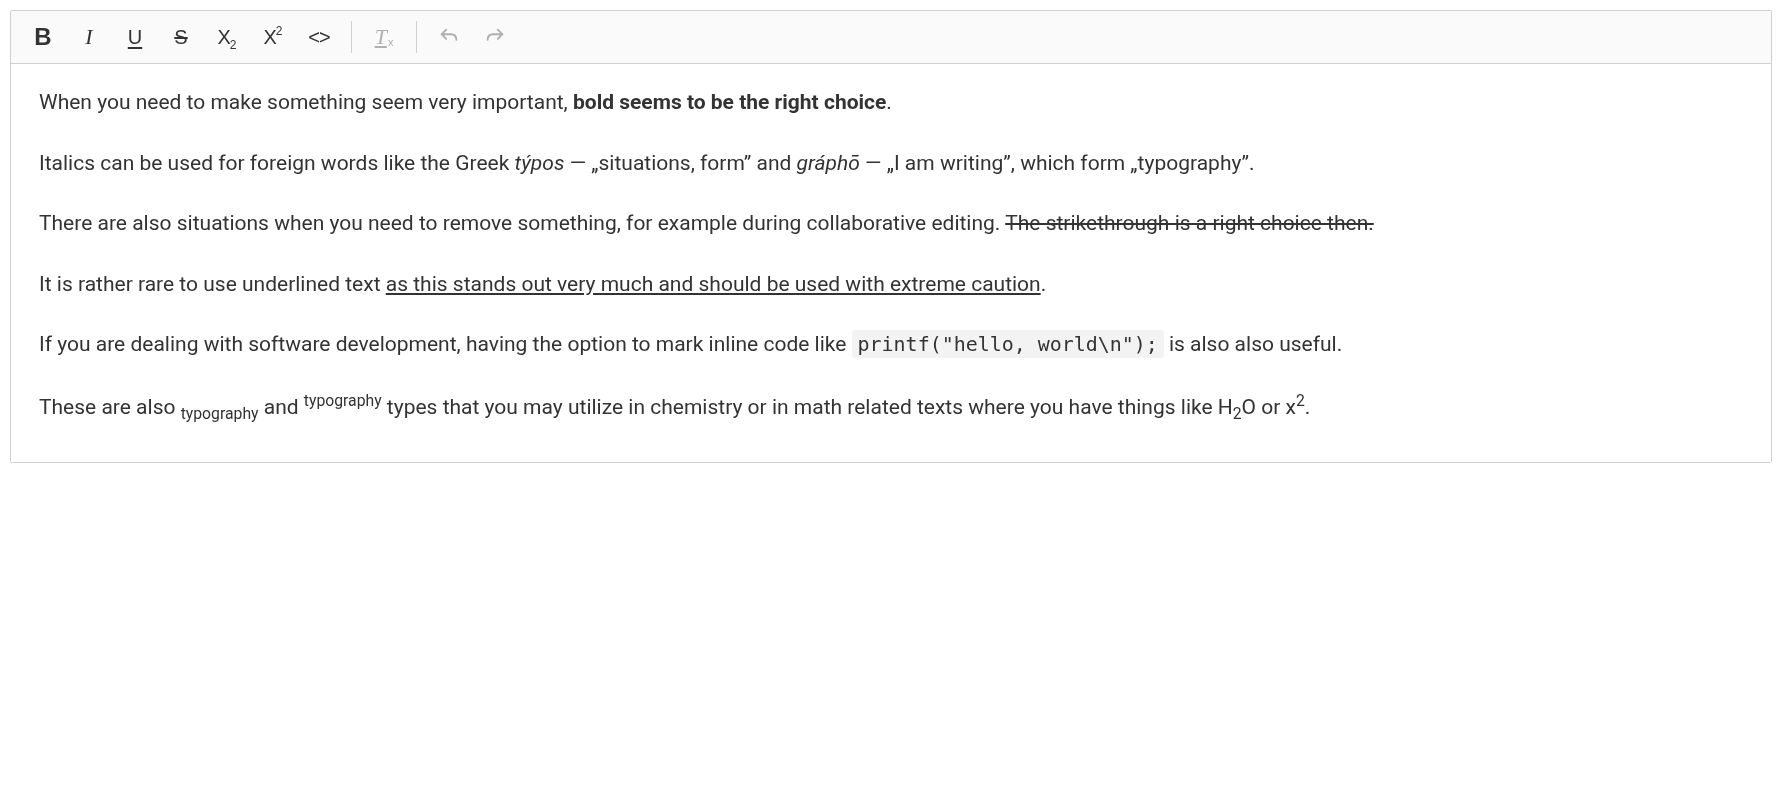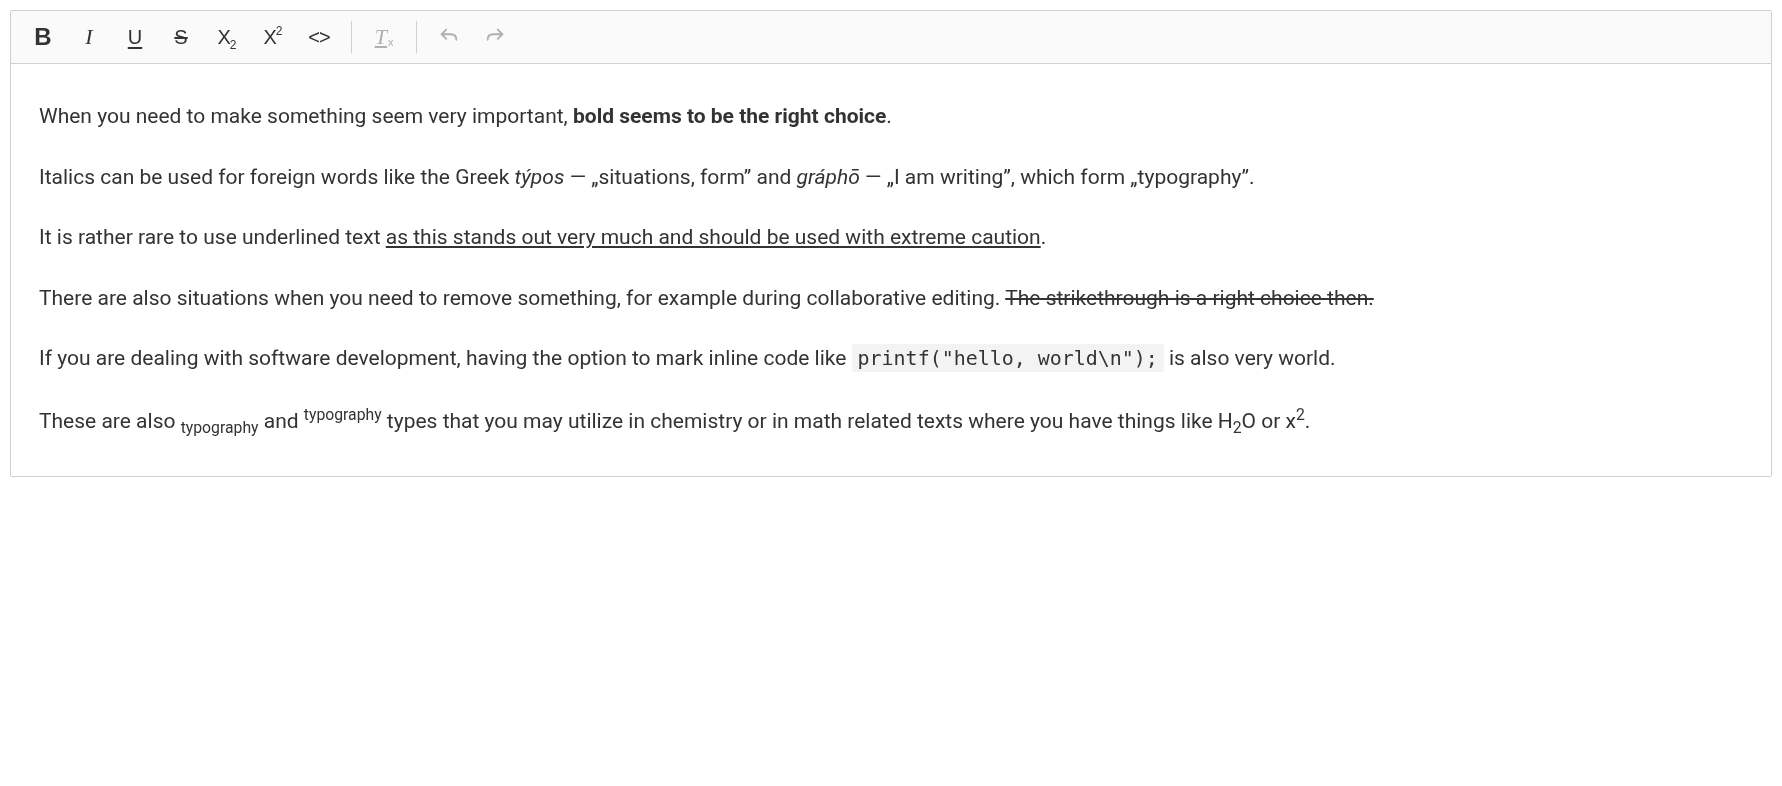--- a/index.html
+++ b/index.html
@@ -51,21 +51,21 @@
   height: 32px;
   background: #d0d0d0;
   margin: 0 8px;
 }
 .content {
   padding: 20px 28px 30px 28px;
   background: #fff;
   line-height: 1.55;
 }
 .content p {
-  margin: 16px 0 28px 0;
+  margin: 2px 0 28px 0;
 }
 .content p:last-child { margin-bottom: 6px; }
 code.inline {
   font-family: ui-monospace, SFMono-Regular, Menlo, Consolas, monospace;
   background: #f3f3f3;
   padding: 2px 6px;
   border-radius: 3px;
   font-size: 0.95em;
 }
 u { text-decoration: underline; }
@@ -136,25 +136,25 @@
   </div>
 
   <div class="content">
     <p>
       <span>When you need to make something seem very important, </span><strong>bold seems to be the right choice</strong><span>.</span>
     </p>
     <p>
       <span>Italics can be used for foreign words like the Greek </span><em>týpos</em><span> — „situations, form” and </span><em>gráphō</em><span> — „I am writing”, which form „typography”.</span>
     </p>
     <p>
+      <span>There are also situations when you need to remove something, for example during collaborative editing. </span><s>The strikethrough is a right choice then.</s>
+    </p>
+    <p>
       <span>It is rather rare to use underlined text </span><u>as this stands out very much and should be used with extreme caution</u><span>.</span>
     </p>
     <p>
-      <span>There are also situations when you need to remove something, for example during collaborative editing. </span><s>The strikethrough is a right choice then.</s>
-    </p>
-    <p>
-      <span>If you are dealing with software development, having the option to mark inline code like </span><code class="inline">printf("hello, world\n");</code><span> is also very world.</span>
+      <span>If you are dealing with software development, having the option to mark inline code like </span><code class="inline">printf("hello, world\n");</code><span> is also also useful.</span>
     </p>
     <p>
       <span>These are also </span><sub class="txt">typography</sub><span> and </span><sup class="txt">typography</sup><span> types that you may utilize in chemistry or in math related texts where you have things like H</span><sub class="txt">2</sub><span>O or x</span><sup class="txt">2</sup><span>.</span>
     </p>
   </div>
 </div>
 
 </body></html>

